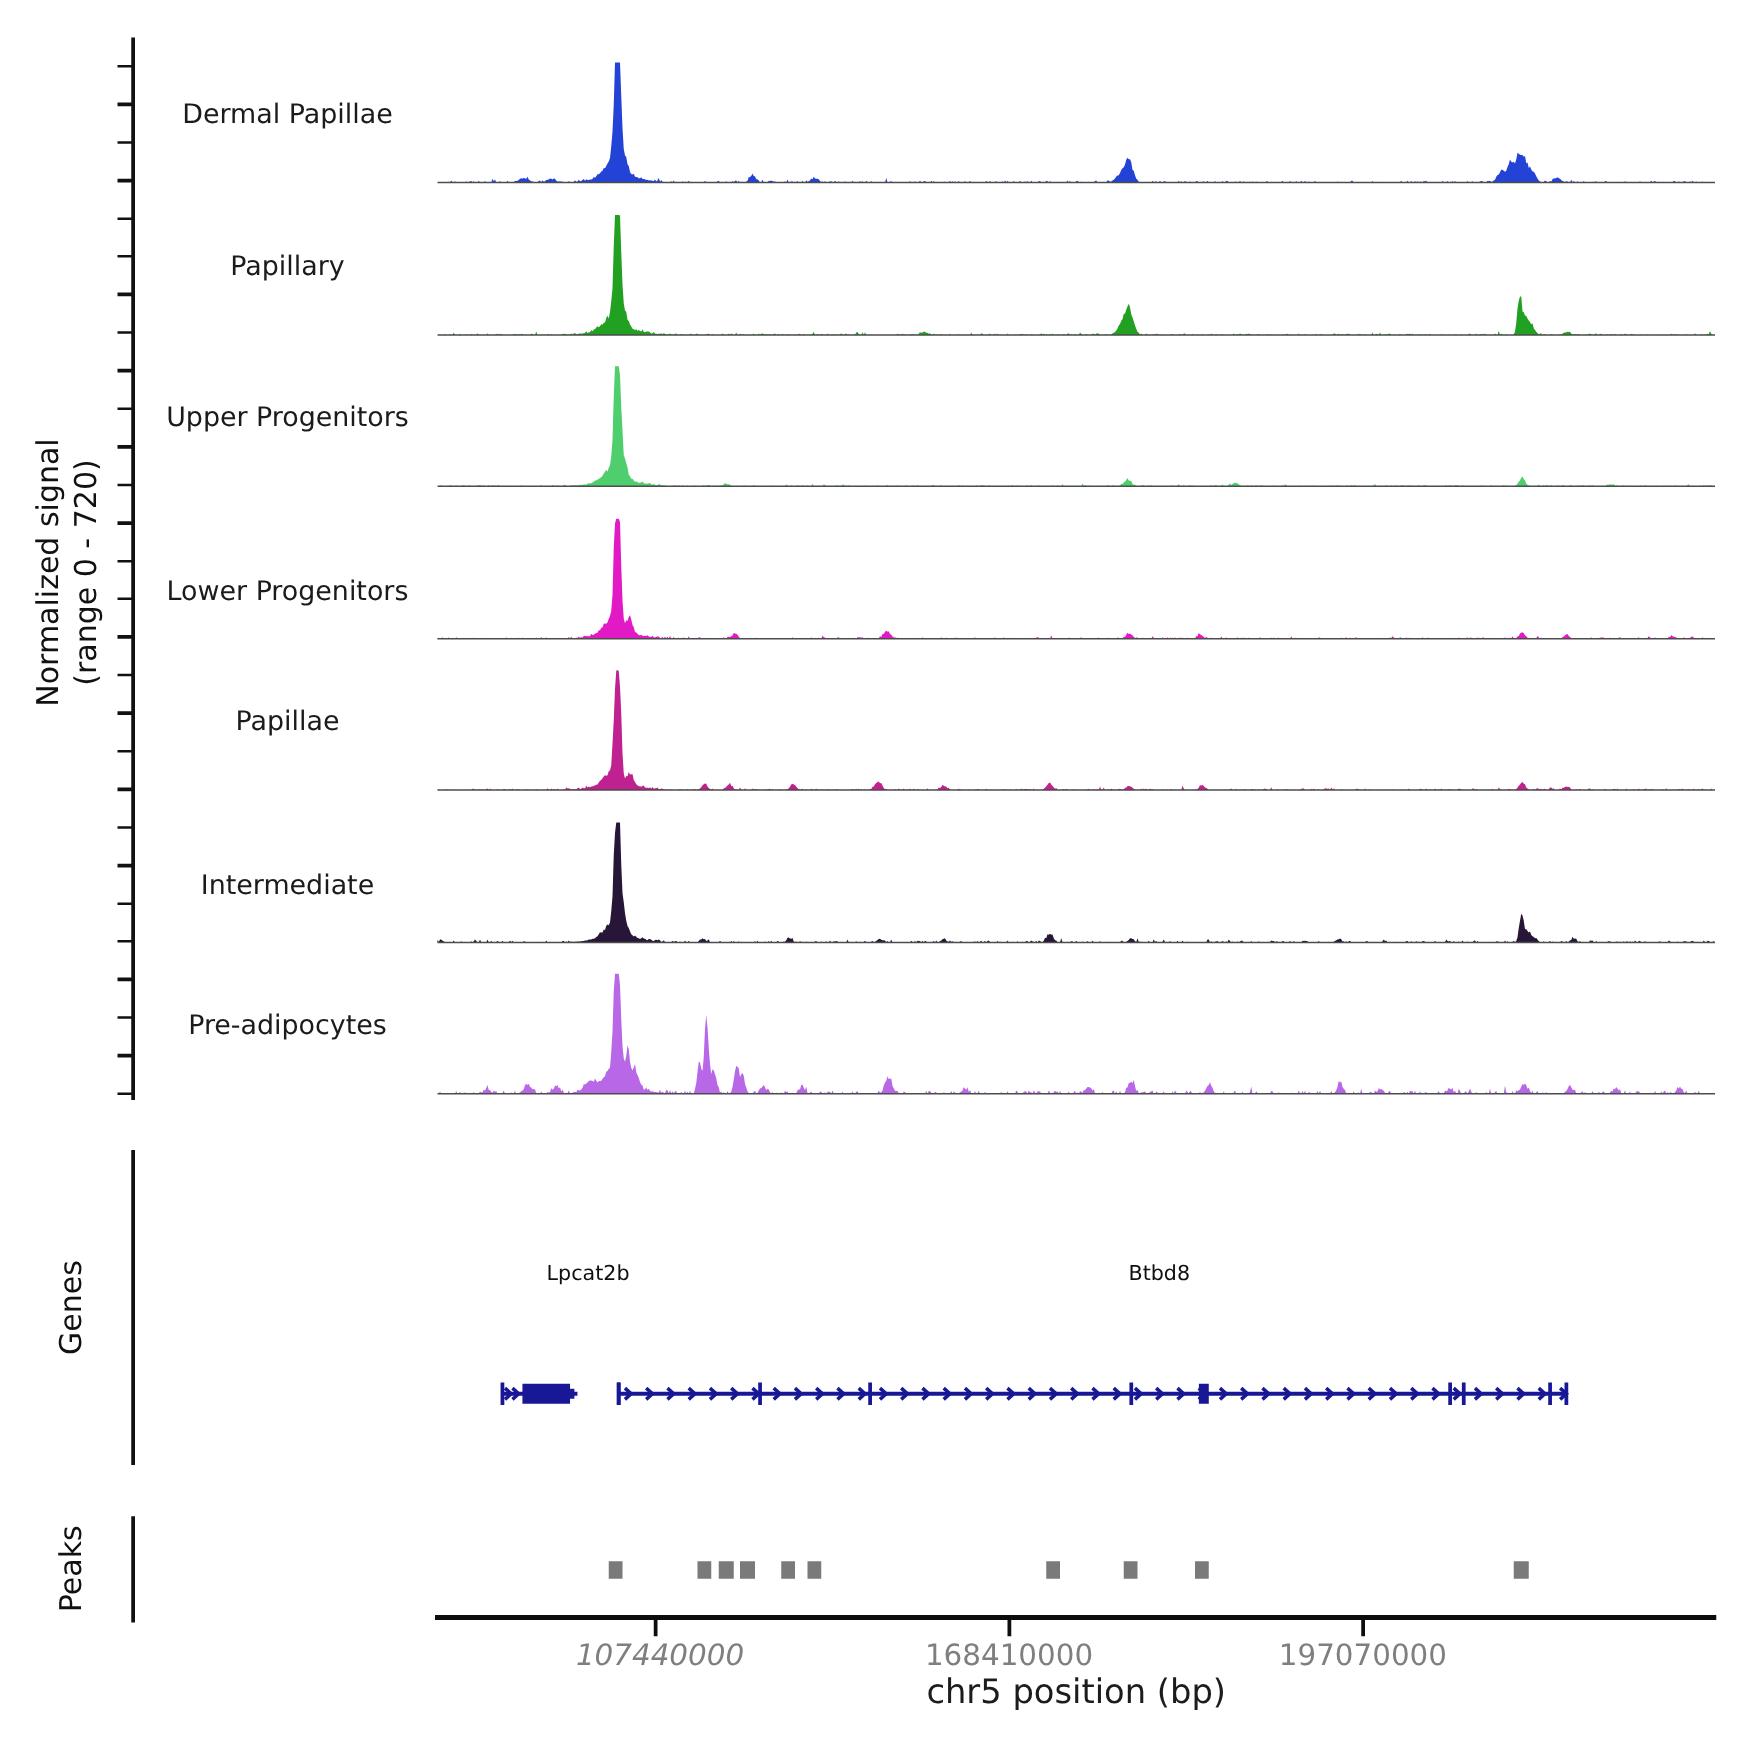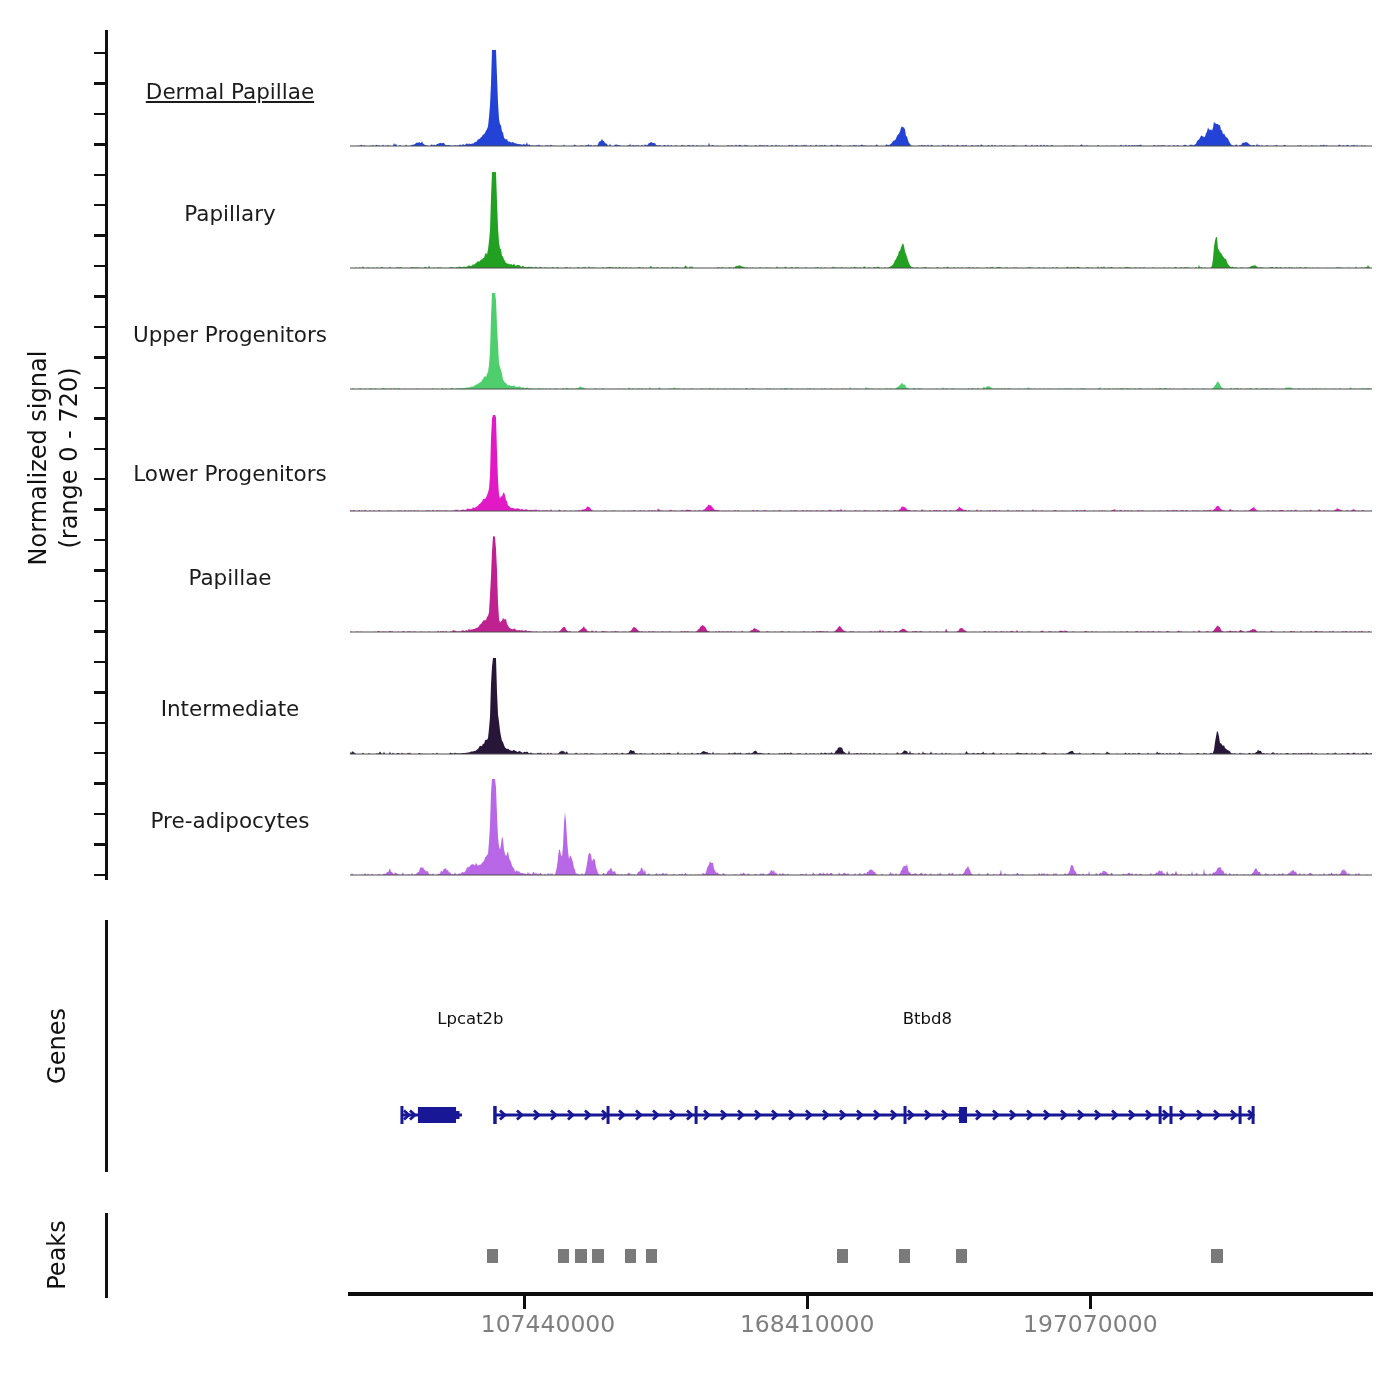--- a/index.html
+++ b/index.html
@@ -60,21 +60,21 @@
       <div class="ytick" style="top: 691.083px;"></div>
       <div class="ytick" style="top: 721.528px;"></div>
       <div class="ytick" style="top: 751.972px;"></div>
       <div class="ytick" style="top: 782.417px;"></div>
       <div class="ytick" style="top: 812.861px;"></div>
       <div class="ytick" style="top: 843.306px;"></div>
       <div class="ytick" style="top: 873.75px;"></div>
     </div>
 
   <div id="tracks">
-      <div class="track-label" style="top: 77px; text-decoration: underline;">Dermal Papillae</div>
+      <div class="track-label" style="top: 77px;">Dermal Papillae</div>
       <svg class="baseline-svg" viewBox="0 0 1022 100" width="1022" height="100" style="top: 49px;">
         <path d="M0,97L0,97.0L1,97.0L2,97.0L3,97.0L4,97.0L5,97.0L6,97.0L7,97.0L8,97.0L9,96.4L10,97.0L11,95.4L12,96.5L13,97.0L14,96.0L15,97.0L16,97.0L17,97.0L18,96.9L19,96.9L20,97.0L21,96.5L22,97.0L23,96.0L24,97.0L25,97.0L26,96.0L27,95.7L28,97.0L29,95.9L30,97.0L31,97.0L32,97.0L33,95.5L34,97.0L35,96.9L36,96.6L37,96.9L38,95.7L39,96.9L40,96.8L41,97.0L42,97.0L43,97.0L44,94.0L45,96.0L46,94.5L47,97.0L48,97.0L49,97.0L50,95.7L51,97.0L52,97.0L53,97.0L54,97.0L55,97.0L56,95.5L57,97.0L58,97.0L59,96.9L60,96.8L61,96.6L62,95.7L63,95.7L64,95.6L65,95.0L66,94.0L67,93.6L68,94.0L69,93.1L70,93.8L71,93.9L72,92.3L73,94.5L74,95.3L75,95.9L76,96.2L77,96.5L78,96.7L79,96.9L80,96.9L81,95.7L82,95.3L83,96.8L84,95.2L85,96.4L86,96.0L87,95.0L88,94.8L89,94.5L90,93.7L91,94.0L92,94.6L93,93.7L94,94.0L95,95.6L96,96.2L97,96.1L98,96.2L99,96.1L100,96.3L101,96.8L102,96.8L103,96.7L104,96.7L105,95.9L106,96.6L107,96.5L108,96.5L109,96.5L110,95.2L111,96.3L112,96.2L113,94.7L114,95.9L115,95.8L116,94.9L117,94.2L118,95.5L119,94.3L120,94.9L121,95.0L122,94.5L123,94.5L124,94.2L125,92.5L126,93.2L127,91.9L128,90.3L129,90.3L130,89.5L131,88.2L132,87.6L133,85.4L134,85.5L135,83.8L136,81.7L137,80.1L138,77.4L139,67.9L140,56.1L141,34.6L142,1.0L143,1.0L144,1.0L145,1.0L146,1.0L147,27.8L148,53.6L149,70.1L150,75.3L151,76.6L152,82.4L153,83.8L154,88.5L155,90.1L156,90.6L157,89.9L158,92.4L159,92.6L160,92.8L161,93.5L162,93.5L163,92.7L164,94.1L165,94.2L166,94.3L167,94.9L168,94.8L169,95.3L170,95.1L171,95.4L172,95.5L173,95.8L174,94.5L175,96.1L176,95.3L177,93.2L178,96.4L179,94.9L180,96.3L181,96.5L182,96.6L183,96.6L184,96.7L185,96.7L186,96.7L187,95.9L188,96.8L189,95.3L190,96.9L191,96.3L192,96.9L193,96.9L194,96.9L195,96.9L196,96.0L197,97.0L198,96.1L199,97.0L200,96.5L201,95.6L202,97.0L203,96.4L204,97.0L205,96.8L206,97.0L207,97.0L208,97.0L209,97.0L210,97.0L211,97.0L212,96.8L213,97.0L214,95.6L215,97.0L216,97.0L217,97.0L218,97.0L219,97.0L220,97.0L221,97.0L222,97.0L223,97.0L224,96.0L225,95.5L226,97.0L227,96.7L228,97.0L229,97.0L230,97.0L231,96.0L232,97.0L233,96.5L234,97.0L235,97.0L236,95.8L237,96.8L238,95.5L239,95.4L240,97.0L241,95.6L242,97.0L243,97.0L244,96.4L245,96.6L246,96.8L247,96.4L248,95.5L249,92.8L250,92.6L251,91.8L252,89.8L253,92.0L254,91.9L255,94.3L256,94.3L257,95.3L258,96.8L259,96.9L260,94.5L261,97.0L262,97.0L263,97.0L264,97.0L265,95.6L266,95.8L267,95.4L268,96.0L269,96.2L270,96.2L271,97.0L272,97.0L273,97.0L274,96.8L275,97.0L276,97.0L277,97.0L278,96.0L279,97.0L280,94.5L281,97.0L282,96.8L283,96.2L284,96.2L285,97.0L286,96.1L287,97.0L288,95.7L289,97.0L290,97.0L291,97.0L292,95.6L293,97.0L294,96.9L295,95.1L296,96.4L297,96.0L298,95.4L299,93.7L300,94.3L301,92.4L302,93.7L303,93.9L304,93.9L305,94.3L306,95.7L307,96.5L308,96.2L309,96.8L310,96.0L311,97.0L312,97.0L313,97.0L314,95.9L315,95.9L316,97.0L317,97.0L318,95.4L319,97.0L320,97.0L321,95.9L322,97.0L323,97.0L324,97.0L325,97.0L326,95.9L327,97.0L328,97.0L329,97.0L330,97.0L331,97.0L332,95.6L333,97.0L334,96.3L335,97.0L336,97.0L337,97.0L338,95.8L339,96.8L340,95.9L341,97.0L342,97.0L343,95.6L344,97.0L345,97.0L346,97.0L347,95.8L348,97.0L349,97.0L350,97.0L351,96.6L352,97.0L353,96.4L354,96.8L355,97.0L356,97.0L357,97.0L358,97.0L359,93.4L360,97.0L361,97.0L362,96.3L363,95.9L364,97.0L365,97.0L366,97.0L367,96.6L368,97.0L369,97.0L370,97.0L371,97.0L372,97.0L373,97.0L374,97.0L375,97.0L376,97.0L377,97.0L378,95.7L379,97.0L380,96.6L381,97.0L382,96.0L383,97.0L384,97.0L385,97.0L386,95.4L387,97.0L388,97.0L389,95.9L390,95.7L391,96.6L392,97.0L393,97.0L394,97.0L395,95.6L396,97.0L397,95.7L398,97.0L399,97.0L400,97.0L401,97.0L402,97.0L403,97.0L404,97.0L405,96.4L406,96.3L407,97.0L408,97.0L409,97.0L410,95.6L411,97.0L412,96.0L413,97.0L414,96.0L415,97.0L416,97.0L417,95.8L418,97.0L419,97.0L420,97.0L421,97.0L422,95.8L423,97.0L424,97.0L425,97.0L426,95.5L427,97.0L428,96.7L429,96.5L430,97.0L431,97.0L432,96.5L433,97.0L434,97.0L435,97.0L436,97.0L437,97.0L438,97.0L439,95.7L440,96.3L441,97.0L442,95.6L443,97.0L444,97.0L445,97.0L446,96.3L447,96.0L448,97.0L449,96.7L450,97.0L451,97.0L452,95.9L453,97.0L454,95.4L455,97.0L456,95.6L457,97.0L458,96.9L459,97.0L460,97.0L461,95.7L462,97.0L463,97.0L464,97.0L465,97.0L466,95.5L467,96.7L468,97.0L469,97.0L470,95.9L471,97.0L472,95.7L473,97.0L474,96.8L475,95.5L476,97.0L477,97.0L478,97.0L479,97.0L480,97.0L481,96.0L482,95.7L483,97.0L484,97.0L485,97.0L486,97.0L487,95.6L488,95.9L489,97.0L490,95.7L491,96.7L492,97.0L493,97.0L494,97.0L495,97.0L496,97.0L497,97.0L498,97.0L499,96.9L500,96.3L501,97.0L502,96.7L503,97.0L504,95.4L505,97.0L506,95.8L507,97.0L508,97.0L509,96.6L510,97.0L511,95.9L512,95.5L513,96.6L514,96.5L515,96.4L516,97.0L517,96.5L518,97.0L519,97.0L520,97.0L521,96.4L522,97.0L523,97.0L524,97.0L525,96.9L526,95.8L527,95.4L528,97.0L529,97.0L530,97.0L531,97.0L532,97.0L533,97.0L534,97.0L535,96.9L536,95.4L537,95.4L538,96.3L539,96.1L540,95.4L541,94.8L542,93.7L543,92.1L544,91.4L545,91.2L546,89.4L547,86.9L548,85.5L549,84.8L550,82.6L551,78.7L552,77.2L553,78.4L554,78.3L555,80.7L556,86.9L557,87.5L558,91.2L559,93.9L560,94.8L561,96.4L562,96.8L563,96.9L564,97.0L565,97.0L566,97.0L567,97.0L568,96.9L569,96.5L570,96.6L571,97.0L572,95.6L573,97.0L574,96.2L575,96.2L576,97.0L577,97.0L578,95.6L579,97.0L580,97.0L581,96.1L582,95.7L583,97.0L584,97.0L585,97.0L586,97.0L587,97.0L588,96.6L589,97.0L590,97.0L591,97.0L592,97.0L593,95.6L594,97.0L595,96.0L596,97.0L597,97.0L598,95.5L599,96.5L600,97.0L601,96.8L602,96.2L603,97.0L604,97.0L605,97.0L606,97.0L607,95.7L608,95.9L609,97.0L610,97.0L611,97.0L612,96.4L613,96.1L614,96.6L615,97.0L616,95.6L617,97.0L618,97.0L619,97.0L620,97.0L621,96.8L622,95.9L623,96.6L624,97.0L625,97.0L626,96.6L627,97.0L628,95.8L629,97.0L630,97.0L631,95.5L632,95.7L633,97.0L634,97.0L635,97.0L636,97.0L637,97.0L638,96.4L639,96.3L640,97.0L641,97.0L642,95.6L643,97.0L644,97.0L645,95.9L646,97.0L647,97.0L648,96.9L649,97.0L650,96.2L651,97.0L652,96.2L653,97.0L654,97.0L655,96.1L656,97.0L657,97.0L658,97.0L659,96.8L660,96.9L661,96.8L662,97.0L663,96.2L664,96.0L665,97.0L666,96.5L667,97.0L668,97.0L669,97.0L670,97.0L671,97.0L672,97.0L673,97.0L674,97.0L675,96.5L676,95.6L677,97.0L678,97.0L679,97.0L680,97.0L681,97.0L682,95.6L683,97.0L684,97.0L685,96.4L686,97.0L687,95.8L688,97.0L689,97.0L690,97.0L691,95.5L692,97.0L693,97.0L694,95.6L695,97.0L696,97.0L697,96.1L698,96.8L699,97.0L700,97.0L701,96.5L702,95.8L703,97.0L704,97.0L705,97.0L706,97.0L707,97.0L708,97.0L709,97.0L710,96.9L711,97.0L712,97.0L713,97.0L714,97.0L715,96.5L716,97.0L717,96.5L718,97.0L719,97.0L720,96.2L721,97.0L722,97.0L723,96.3L724,97.0L725,97.0L726,97.0L727,96.8L728,97.0L729,97.0L730,97.0L731,95.6L732,95.5L733,97.0L734,97.0L735,96.5L736,97.0L737,96.6L738,96.7L739,96.9L740,97.0L741,97.0L742,97.0L743,97.0L744,97.0L745,97.0L746,97.0L747,97.0L748,95.8L749,96.9L750,97.0L751,97.0L752,97.0L753,97.0L754,97.0L755,97.0L756,97.0L757,96.4L758,97.0L759,97.0L760,97.0L761,97.0L762,96.5L763,97.0L764,97.0L765,96.6L766,97.0L767,97.0L768,97.0L769,97.0L770,96.7L771,95.6L772,97.0L773,96.5L774,97.0L775,97.0L776,95.6L777,97.0L778,97.0L779,95.8L780,96.7L781,97.0L782,95.7L783,97.0L784,96.0L785,97.0L786,96.1L787,96.6L788,96.5L789,96.0L790,95.9L791,95.6L792,97.0L793,97.0L794,97.0L795,97.0L796,97.0L797,97.0L798,97.0L799,97.0L800,97.0L801,97.0L802,97.0L803,97.0L804,95.7L805,96.6L806,97.0L807,97.0L808,95.8L809,97.0L810,96.3L811,97.0L812,95.8L813,97.0L814,95.8L815,97.0L816,97.0L817,97.0L818,97.0L819,96.3L820,96.8L821,97.0L822,97.0L823,97.0L824,95.8L825,97.0L826,97.0L827,96.6L828,96.0L829,97.0L830,97.0L831,97.0L832,97.0L833,97.0L834,96.1L835,95.7L836,96.0L837,97.0L838,97.0L839,97.0L840,95.6L841,96.0L842,95.6L843,96.5L844,96.1L845,95.4L846,94.8L847,92.3L848,90.9L849,90.5L850,88.8L851,86.8L852,86.7L853,87.6L854,88.3L855,87.5L856,84.5L857,82.4L858,78.6L859,80.4L860,80.9L861,80.3L862,81.8L863,78.5L864,73.1L865,74.0L866,74.7L867,75.0L868,75.0L869,76.4L870,75.8L871,81.5L872,80.9L873,85.4L874,84.2L875,86.5L876,88.2L877,88.4L878,89.7L879,91.9L880,93.7L881,95.4L882,96.1L883,96.6L884,96.8L885,96.5L886,95.3L887,95.9L888,96.9L889,96.8L890,95.7L891,96.3L892,94.4L893,93.6L894,93.8L895,93.4L896,92.7L897,93.5L898,94.0L899,95.0L900,95.7L901,96.2L902,96.6L903,95.9L904,96.1L905,97.0L906,97.0L907,94.5L908,97.0L909,95.5L910,97.0L911,97.0L912,96.0L913,97.0L914,96.9L915,97.0L916,97.0L917,95.8L918,97.0L919,96.8L920,97.0L921,97.0L922,97.0L923,97.0L924,96.4L925,97.0L926,96.1L927,96.1L928,97.0L929,97.0L930,97.0L931,97.0L932,97.0L933,97.0L934,96.0L935,95.7L936,97.0L937,97.0L938,97.0L939,97.0L940,97.0L941,97.0L942,97.0L943,97.0L944,97.0L945,97.0L946,97.0L947,97.0L948,96.3L949,97.0L950,96.0L951,96.5L952,97.0L953,97.0L954,97.0L955,97.0L956,96.6L957,97.0L958,97.0L959,97.0L960,97.0L961,97.0L962,96.0L963,97.0L964,97.0L965,97.0L966,96.8L967,97.0L968,97.0L969,97.0L970,97.0L971,95.4L972,97.0L973,96.2L974,95.6L975,97.0L976,96.5L977,96.3L978,96.9L979,97.0L980,97.0L981,97.0L982,97.0L983,96.7L984,97.0L985,97.0L986,97.0L987,97.0L988,97.0L989,95.6L990,96.0L991,97.0L992,97.0L993,96.2L994,96.5L995,97.0L996,97.0L997,96.0L998,95.7L999,97.0L1000,97.0L1001,97.0L1002,96.0L1003,97.0L1004,95.6L1005,96.8L1006,97.0L1007,96.1L1008,97.0L1009,97.0L1010,97.0L1011,97.0L1012,96.1L1013,97.0L1014,97.0L1015,96.3L1016,97.0L1017,97.0L1018,97.0L1019,97.0L1020,97.0L1021,97.0L1022,96.7L1022,97Z" fill="#2342d6"></path>
         <line x1="0" x2="1022" y1="97" y2="97" stroke="#4d4d4d" stroke-width="1.2"></line>
       </svg>
       <div class="track-label" style="top: 198.5px;">Papillary</div>
       <svg class="baseline-svg" viewBox="0 0 1022 100" width="1022" height="100" style="top: 170.5px;">
         <path d="M0,97L0,97.0L1,97.0L2,97.0L3,97.0L4,97.0L5,97.0L6,96.4L7,97.0L8,97.0L9,97.0L10,96.3L11,97.0L12,97.0L13,94.9L14,97.0L15,97.0L16,97.0L17,97.0L18,96.0L19,97.0L20,97.0L21,97.0L22,97.0L23,96.4L24,97.0L25,97.0L26,97.0L27,96.2L28,97.0L29,97.0L30,96.7L31,97.0L32,95.6L33,96.8L34,97.0L35,97.0L36,97.0L37,97.0L38,97.0L39,97.0L40,95.6L41,97.0L42,97.0L43,96.9L44,97.0L45,97.0L46,97.0L47,96.2L48,96.0L49,97.0L50,95.9L51,96.3L52,97.0L53,97.0L54,97.0L55,97.0L56,97.0L57,97.0L58,97.0L59,97.0L60,97.0L61,96.1L62,96.5L63,96.1L64,97.0L65,96.0L66,97.0L67,95.9L68,96.4L69,96.7L70,97.0L71,96.7L72,97.0L73,97.0L74,97.0L75,96.0L76,96.1L77,96.9L78,97.0L79,94.2L80,97.0L81,96.9L82,96.9L83,97.0L84,96.6L85,96.9L86,97.0L87,97.0L88,96.1L89,96.4L90,97.0L91,96.3L92,97.0L93,97.0L94,97.0L95,96.9L96,96.9L97,96.9L98,96.9L99,96.9L100,96.0L101,96.4L102,95.7L103,96.7L104,96.5L105,96.7L106,96.7L107,95.8L108,96.5L109,95.8L110,95.4L111,96.3L112,96.0L113,96.1L114,95.6L115,95.9L116,95.7L117,95.5L118,95.3L119,94.0L120,95.3L121,94.8L122,94.8L123,93.0L124,94.0L125,92.6L126,92.3L127,91.0L128,90.0L129,90.7L130,90.0L131,88.3L132,88.8L133,87.1L134,86.9L135,83.4L136,81.5L137,83.8L138,78.6L139,70.0L140,59.3L141,26.3L142,1.0L143,1.0L144,1.0L145,1.0L146,1.3L147,30.7L148,56.5L149,71.5L150,77.3L151,78.5L152,84.8L153,85.7L154,88.5L155,90.1L156,92.0L157,92.3L158,93.0L159,92.4L160,93.8L161,92.7L162,93.8L163,94.1L164,92.6L165,94.3L166,94.7L167,94.1L168,94.1L169,94.1L170,94.7L171,95.7L172,95.6L173,94.6L174,96.0L175,96.0L176,96.2L177,96.0L178,96.0L179,95.6L180,96.5L181,95.4L182,96.2L183,96.6L184,96.6L185,96.7L186,95.5L187,96.8L188,96.6L189,96.9L190,96.0L191,95.8L192,96.9L193,96.9L194,96.9L195,96.0L196,97.0L197,96.5L198,97.0L199,96.7L200,96.9L201,96.7L202,96.4L203,95.8L204,97.0L205,96.9L206,97.0L207,95.7L208,96.2L209,97.0L210,97.0L211,97.0L212,96.9L213,97.0L214,97.0L215,96.4L216,96.3L217,95.8L218,97.0L219,97.0L220,96.2L221,97.0L222,97.0L223,96.9L224,97.0L225,97.0L226,97.0L227,97.0L228,95.8L229,96.5L230,97.0L231,97.0L232,97.0L233,95.8L234,97.0L235,95.6L236,97.0L237,97.0L238,97.0L239,94.9L240,97.0L241,97.0L242,95.9L243,96.4L244,97.0L245,96.2L246,96.9L247,97.0L248,97.0L249,97.0L250,97.0L251,97.0L252,97.0L253,95.8L254,97.0L255,97.0L256,97.0L257,95.8L258,97.0L259,95.7L260,96.0L261,96.0L262,97.0L263,96.0L264,97.0L265,97.0L266,95.9L267,97.0L268,97.0L269,96.2L270,95.7L271,97.0L272,97.0L273,96.1L274,97.0L275,97.0L276,96.0L277,96.8L278,97.0L279,97.0L280,96.5L281,96.4L282,97.0L283,97.0L284,97.0L285,96.7L286,97.0L287,96.7L288,97.0L289,95.9L290,96.1L291,97.0L292,97.0L293,96.0L294,97.0L295,97.0L296,97.0L297,96.7L298,97.0L299,97.0L300,95.9L301,94.6L302,96.8L303,97.0L304,96.0L305,97.0L306,97.0L307,96.1L308,96.5L309,97.0L310,97.0L311,97.0L312,95.7L313,97.0L314,96.8L315,96.7L316,96.4L317,97.0L318,96.3L319,97.0L320,97.0L321,97.0L322,96.6L323,95.6L324,97.0L325,97.0L326,96.2L327,95.7L328,97.0L329,96.5L330,97.0L331,97.0L332,97.0L333,96.5L334,97.0L335,94.9L336,94.5L337,96.2L338,97.0L339,97.0L340,94.7L341,97.0L342,94.8L343,97.0L344,97.0L345,97.0L346,97.0L347,97.0L348,97.0L349,97.0L350,97.0L351,97.0L352,97.0L353,97.0L354,97.0L355,97.0L356,97.0L357,97.0L358,97.0L359,97.0L360,97.0L361,97.0L362,97.0L363,97.0L364,97.0L365,97.0L366,97.0L367,97.0L368,95.9L369,96.3L370,97.0L371,97.0L372,95.8L373,97.0L374,96.6L375,97.0L376,97.0L377,97.0L378,97.0L379,96.2L380,96.5L381,96.4L382,96.9L383,96.8L384,96.5L385,96.2L386,94.6L387,95.3L388,94.8L389,94.4L390,94.3L391,95.2L392,95.2L393,95.9L394,95.6L395,96.7L396,96.9L397,95.7L398,97.0L399,97.0L400,96.5L401,97.0L402,96.7L403,96.4L404,97.0L405,97.0L406,97.0L407,97.0L408,97.0L409,97.0L410,96.0L411,97.0L412,97.0L413,97.0L414,97.0L415,97.0L416,96.6L417,96.6L418,97.0L419,97.0L420,96.6L421,97.0L422,97.0L423,97.0L424,97.0L425,97.0L426,97.0L427,94.9L428,97.0L429,96.5L430,97.0L431,97.0L432,96.6L433,97.0L434,97.0L435,95.6L436,95.9L437,97.0L438,97.0L439,97.0L440,97.0L441,96.6L442,95.7L443,97.0L444,97.0L445,97.0L446,95.7L447,97.0L448,95.8L449,97.0L450,97.0L451,96.7L452,97.0L453,97.0L454,97.0L455,97.0L456,95.7L457,97.0L458,97.0L459,97.0L460,97.0L461,97.0L462,96.7L463,97.0L464,97.0L465,96.7L466,96.4L467,96.4L468,96.0L469,97.0L470,97.0L471,96.3L472,97.0L473,97.0L474,96.9L475,96.3L476,97.0L477,97.0L478,96.9L479,97.0L480,97.0L481,97.0L482,96.4L483,95.6L484,97.0L485,95.7L486,97.0L487,96.4L488,97.0L489,97.0L490,96.2L491,97.0L492,95.8L493,97.0L494,96.9L495,97.0L496,96.4L497,97.0L498,96.7L499,97.0L500,97.0L501,96.2L502,97.0L503,97.0L504,96.0L505,95.6L506,97.0L507,96.3L508,97.0L509,97.0L510,95.9L511,97.0L512,97.0L513,97.0L514,94.9L515,95.9L516,97.0L517,97.0L518,97.0L519,96.0L520,97.0L521,97.0L522,97.0L523,97.0L524,95.9L525,95.9L526,97.0L527,95.7L528,95.8L529,95.7L530,97.0L531,97.0L532,97.0L533,97.0L534,97.0L535,96.0L536,96.9L537,96.9L538,96.7L539,96.3L540,95.8L541,95.1L542,94.5L543,93.4L544,91.7L545,89.3L546,88.2L547,85.5L548,84.3L549,80.0L550,79.9L551,76.5L552,74.1L553,72.0L554,74.8L555,80.4L556,82.9L557,86.0L558,89.4L559,91.9L560,94.3L561,95.2L562,96.5L563,95.9L564,97.0L565,97.0L566,97.0L567,95.7L568,96.8L569,97.0L570,97.0L571,97.0L572,96.5L573,97.0L574,96.0L575,96.6L576,95.7L577,97.0L578,97.0L579,96.6L580,97.0L581,97.0L582,96.7L583,97.0L584,97.0L585,97.0L586,97.0L587,96.3L588,96.1L589,97.0L590,97.0L591,97.0L592,97.0L593,97.0L594,96.0L595,96.8L596,97.0L597,95.8L598,95.7L599,97.0L600,97.0L601,96.7L602,97.0L603,97.0L604,96.0L605,97.0L606,97.0L607,97.0L608,96.6L609,97.0L610,97.0L611,97.0L612,96.2L613,97.0L614,97.0L615,97.0L616,97.0L617,96.4L618,97.0L619,95.7L620,96.5L621,97.0L622,97.0L623,96.1L624,97.0L625,97.0L626,97.0L627,96.4L628,96.6L629,97.0L630,97.0L631,97.0L632,97.0L633,97.0L634,97.0L635,97.0L636,97.0L637,95.7L638,97.0L639,97.0L640,96.1L641,97.0L642,95.6L643,96.5L644,97.0L645,97.0L646,97.0L647,96.0L648,96.3L649,95.8L650,96.3L651,96.4L652,97.0L653,97.0L654,97.0L655,97.0L656,96.5L657,96.2L658,97.0L659,97.0L660,97.0L661,97.0L662,97.0L663,97.0L664,96.1L665,97.0L666,96.8L667,96.6L668,97.0L669,97.0L670,97.0L671,96.8L672,97.0L673,97.0L674,97.0L675,97.0L676,97.0L677,96.4L678,97.0L679,96.1L680,95.9L681,96.9L682,96.6L683,97.0L684,97.0L685,97.0L686,97.0L687,96.9L688,97.0L689,95.8L690,97.0L691,97.0L692,97.0L693,97.0L694,96.1L695,97.0L696,97.0L697,97.0L698,97.0L699,97.0L700,97.0L701,97.0L702,97.0L703,96.0L704,97.0L705,97.0L706,96.7L707,96.1L708,97.0L709,97.0L710,97.0L711,97.0L712,96.9L713,97.0L714,97.0L715,97.0L716,97.0L717,95.7L718,95.7L719,97.0L720,97.0L721,95.7L722,97.0L723,96.5L724,96.1L725,97.0L726,97.0L727,96.0L728,96.1L729,95.8L730,97.0L731,97.0L732,97.0L733,97.0L734,97.0L735,97.0L736,97.0L737,95.7L738,96.7L739,96.2L740,97.0L741,97.0L742,96.3L743,97.0L744,97.0L745,97.0L746,97.0L747,97.0L748,94.9L749,97.0L750,97.0L751,95.9L752,96.3L753,97.0L754,94.9L755,97.0L756,97.0L757,97.0L758,96.5L759,96.4L760,97.0L761,95.7L762,95.9L763,97.0L764,96.9L765,96.8L766,97.0L767,97.0L768,97.0L769,97.0L770,95.9L771,97.0L772,97.0L773,97.0L774,97.0L775,96.3L776,95.9L777,96.3L778,95.7L779,96.9L780,95.8L781,97.0L782,97.0L783,97.0L784,96.8L785,96.8L786,96.3L787,97.0L788,97.0L789,96.8L790,96.6L791,96.6L792,97.0L793,97.0L794,96.0L795,97.0L796,97.0L797,97.0L798,97.0L799,97.0L800,97.0L801,97.0L802,97.0L803,96.3L804,96.7L805,97.0L806,97.0L807,97.0L808,97.0L809,97.0L810,96.7L811,97.0L812,97.0L813,97.0L814,96.5L815,96.7L816,97.0L817,97.0L818,97.0L819,96.6L820,97.0L821,97.0L822,96.9L823,97.0L824,97.0L825,96.2L826,95.8L827,97.0L828,97.0L829,97.0L830,97.0L831,95.8L832,97.0L833,97.0L834,96.4L835,96.5L836,95.9L837,97.0L838,95.7L839,97.0L840,97.0L841,97.0L842,97.0L843,97.0L844,97.0L845,97.0L846,95.7L847,97.0L848,97.0L849,93.6L850,97.0L851,95.9L852,96.5L853,97.0L854,97.0L855,96.4L856,97.0L857,97.0L858,97.0L859,97.0L860,96.9L861,96.4L862,94.4L863,87.4L864,75.8L865,69.5L866,66.1L867,66.2L868,78.1L869,78.8L870,81.4L871,81.7L872,83.8L873,85.4L874,86.6L875,88.3L876,87.5L877,91.6L878,92.9L879,94.4L880,95.3L881,96.3L882,96.0L883,95.6L884,97.0L885,96.5L886,96.1L887,97.0L888,97.0L889,97.0L890,97.0L891,96.1L892,97.0L893,96.6L894,97.0L895,97.0L896,97.0L897,96.8L898,96.8L899,96.5L900,96.0L901,95.1L902,94.9L903,94.7L904,94.3L905,94.5L906,94.4L907,96.0L908,96.2L909,96.9L910,96.0L911,96.8L912,96.2L913,96.4L914,97.0L915,97.0L916,97.0L917,96.9L918,97.0L919,96.6L920,97.0L921,95.9L922,95.9L923,96.3L924,97.0L925,97.0L926,95.9L927,95.7L928,97.0L929,97.0L930,96.2L931,95.9L932,97.0L933,97.0L934,97.0L935,96.5L936,96.5L937,97.0L938,97.0L939,96.1L940,96.5L941,97.0L942,96.0L943,97.0L944,97.0L945,97.0L946,97.0L947,96.2L948,97.0L949,97.0L950,95.8L951,96.5L952,97.0L953,97.0L954,97.0L955,96.0L956,96.3L957,96.8L958,97.0L959,96.8L960,97.0L961,97.0L962,96.9L963,96.5L964,97.0L965,97.0L966,97.0L967,97.0L968,96.4L969,97.0L970,97.0L971,97.0L972,97.0L973,97.0L974,97.0L975,97.0L976,97.0L977,96.8L978,97.0L979,97.0L980,97.0L981,96.8L982,97.0L983,97.0L984,97.0L985,97.0L986,97.0L987,96.0L988,96.3L989,97.0L990,96.0L991,97.0L992,96.4L993,97.0L994,97.0L995,97.0L996,97.0L997,97.0L998,97.0L999,96.2L1000,97.0L1001,97.0L1002,96.9L1003,97.0L1004,97.0L1005,97.0L1006,95.6L1007,97.0L1008,97.0L1009,97.0L1010,97.0L1011,96.4L1012,96.7L1013,97.0L1014,96.6L1015,97.0L1016,95.7L1017,96.6L1018,93.8L1019,96.0L1020,97.0L1021,97.0L1022,97.0L1022,97Z" fill="#22a022"></path>
         <line x1="0" x2="1022" y1="97" y2="97" stroke="#4d4d4d" stroke-width="1.2"></line>
       </svg>
       <div class="track-label" style="top: 320px;">Upper Progenitors</div>
@@ -186,20 +186,21 @@
       <div class="peak-box" style="left: 645.559px; width: 11.041px; background: rgb(122, 122, 122);"></div>
       <div class="peak-box" style="left: 836.512px; width: 11.041px; background: rgb(122, 122, 122);"></div>
       <div class="peak-box" style="left: 898.511px; width: 11.041px; background: rgb(122, 122, 122);"></div>
       <div class="peak-box" style="left: 955.556px; width: 11.041px; background: rgb(122, 122, 122);"></div>
       <div class="peak-box" style="left: 1211.48px; width: 11.041px; background: rgb(122, 122, 122);"></div>
     </div>
 
   <div class="xaxis-line"></div>
   <div id="xticks">
       <div class="xtick" style="left: 522.608px;"></div>
-      <div class="xtick-label" style="left: 438px;">107440000</div>
+      <div class="xtick-label" style="left: 418px; font-style: italic;">107440000</div>
       <div class="xtick" style="left: 805.711px;"></div>
       <div class="xtick-label" style="left: 697.211px;">168410000</div>
       <div class="xtick" style="left: 1088.81px;"></div>
       <div class="xtick-label" style="left: 980.313px;">197070000</div>
     </div>
+  <div class="xtitle">chr5 position (bp)</div>
 
 </div>
 
 </body></html>

